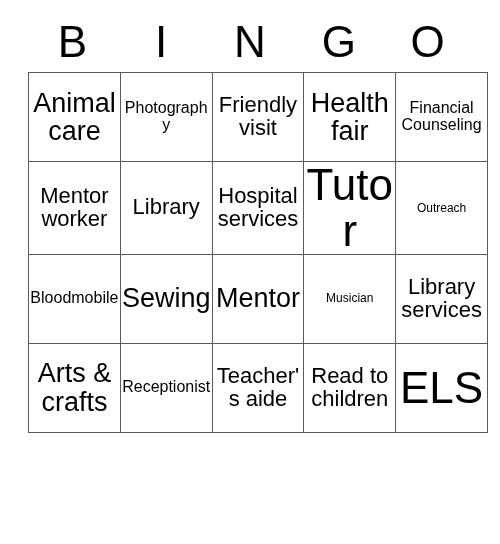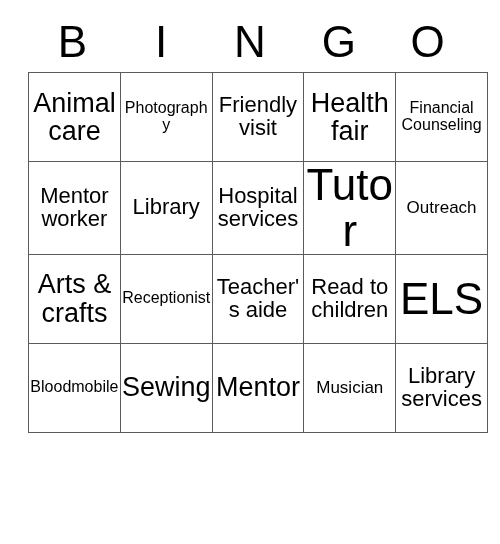--- a/index.html
+++ b/index.html
@@ -57,21 +57,21 @@
     color: #000;
     line-height: 1.04;
     word-wrap: break-word;
     overflow: hidden;
   }
 
   
   .sz-xl { font-size: 44px; }
   .sz-lg { font-size: 27px; }
   .sz-md { font-size: 22px; border-radius: 22px; }
-  .sz-sm { font-size: 17px; }
+  .sz-sm { font-size: 12px; }
   .sz-xs { font-size: 16px; }
 </style>
 </head>
 <body>
 
 <div id="card">
 
   <div class="header-row">
     <div class="header-cell">B</div>
     <div class="header-cell">I</div>
@@ -90,29 +90,29 @@
         <td class="sz-xs">Financial Counseling</td>
       </tr>
       <tr>
         <td class="sz-md">Mentor worker</td>
         <td class="sz-md">Library</td>
         <td class="sz-md">Hospital services</td>
         <td class="sz-xl">Tutor</td>
         <td class="sz-sm">Outreach</td>
       </tr>
       <tr>
+        <td class="sz-xs">Bloodmobile</td>
+        <td class="sz-lg">Sewing</td>
+        <td class="sz-lg">Mentor</td>
+        <td class="sz-sm">Musician</td>
+        <td class="sz-md">Library services</td>
+      </tr>
+      <tr>
         <td class="sz-lg">Arts &amp; crafts</td>
         <td class="sz-xs">Receptionist</td>
         <td class="sz-md">Teacher's aide</td>
         <td class="sz-md">Read to children</td>
         <td class="sz-xl">ELS</td>
-      </tr>
-      <tr>
-        <td class="sz-xs">Bloodmobile</td>
-        <td class="sz-lg">Sewing</td>
-        <td class="sz-lg">Mentor</td>
-        <td class="sz-sm">Musician</td>
-        <td class="sz-md">Library services</td>
       </tr>
     </tbody>
   </table>
 
 </div>
 
 </body></html>

